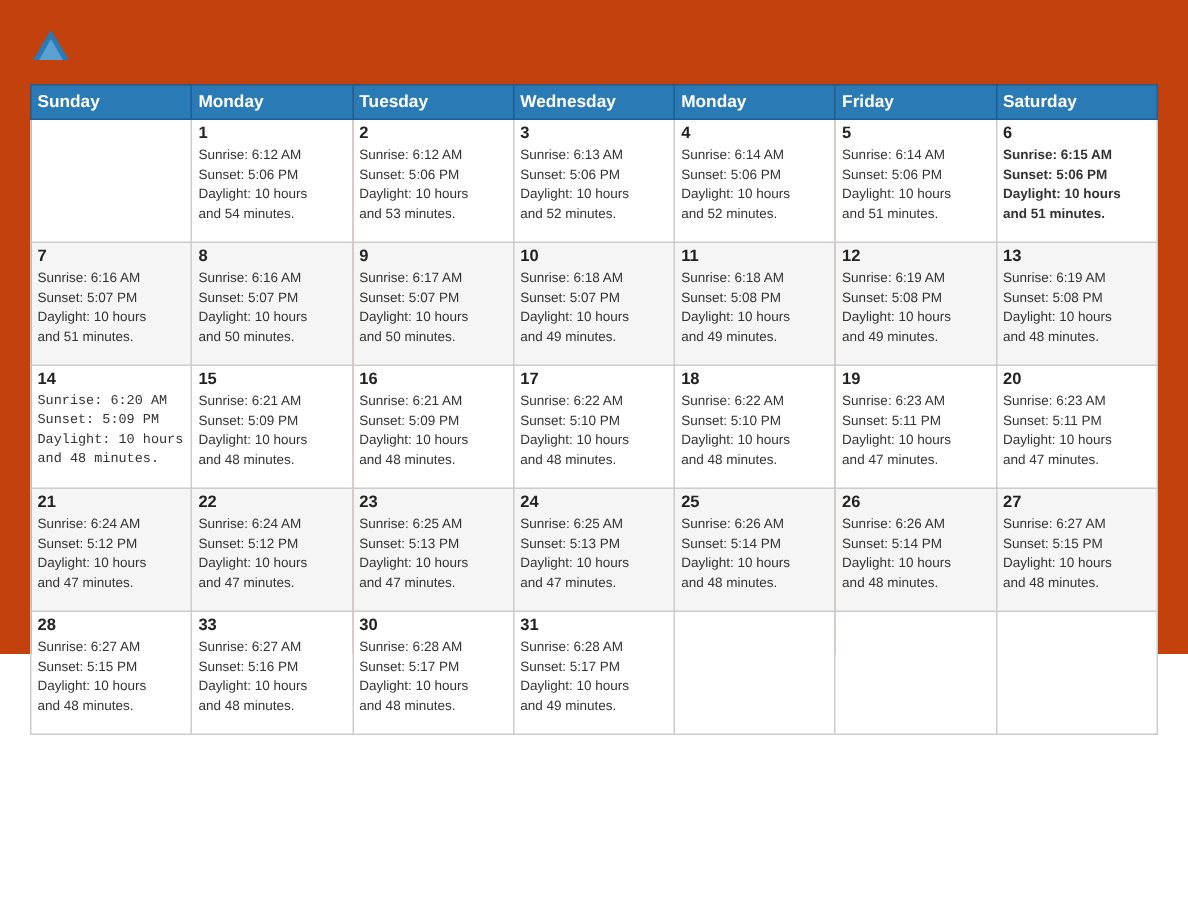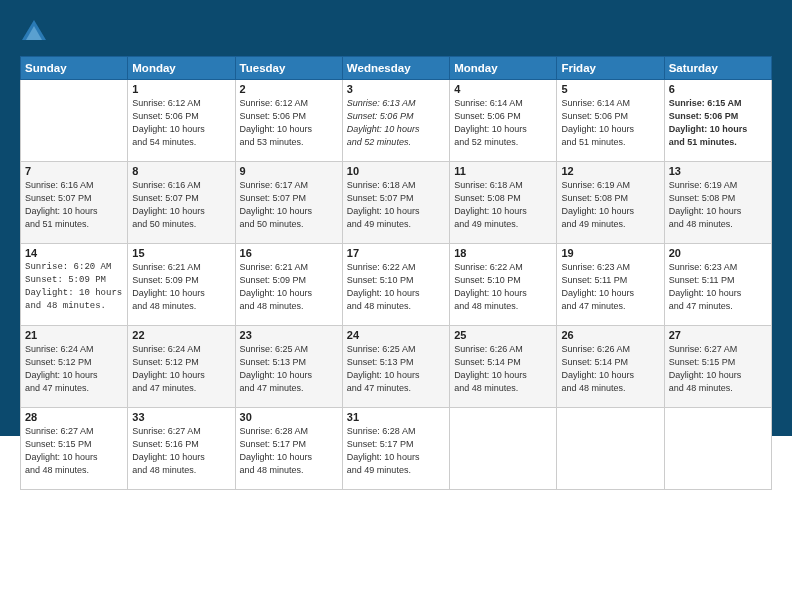--- a/index.html
+++ b/index.html
@@ -6,21 +6,21 @@
     body {
       font-family: Arial, sans-serif;
       background: #fff;
       width: 792px;
       height: 612px;
       overflow: hidden;
     }
     .page {
       width: 792px;
       height: 436px;
-      background: #0c4a6e;
+      background: #c2410c;
       padding: 18px 20px 14px 20px;
     }
     .header {
       display: flex;
       justify-content: space-between;
       align-items: flex-start;
       margin-bottom: 10px;
     }
     .logo {
       display: flex;
@@ -146,21 +146,21 @@
           </td>
           <td>
             <span class="day-number">2</span>
             <div class="day-info" style="white-space: pre-line;">Sunrise: 6:12 AM
 Sunset: 5:06 PM
 Daylight: 10 hours
 and 53 minutes.</div>
           </td>
           <td>
             <span class="day-number">3</span>
-            <div class="day-info" style="white-space: pre-line; font-style: italic;">Sunrise: 6:13 AM
+            <div class="day-info" style="white-space: pre-line;">Sunrise: 6:13 AM
 Sunset: 5:06 PM
 Daylight: 10 hours
 and 52 minutes.</div>
           </td>
           <td>
             <span class="day-number">4</span>
             <div class="day-info" style="white-space: pre-line;">Sunrise: 6:14 AM
 Sunset: 5:06 PM
 Daylight: 10 hours
 and 52 minutes.</div>

